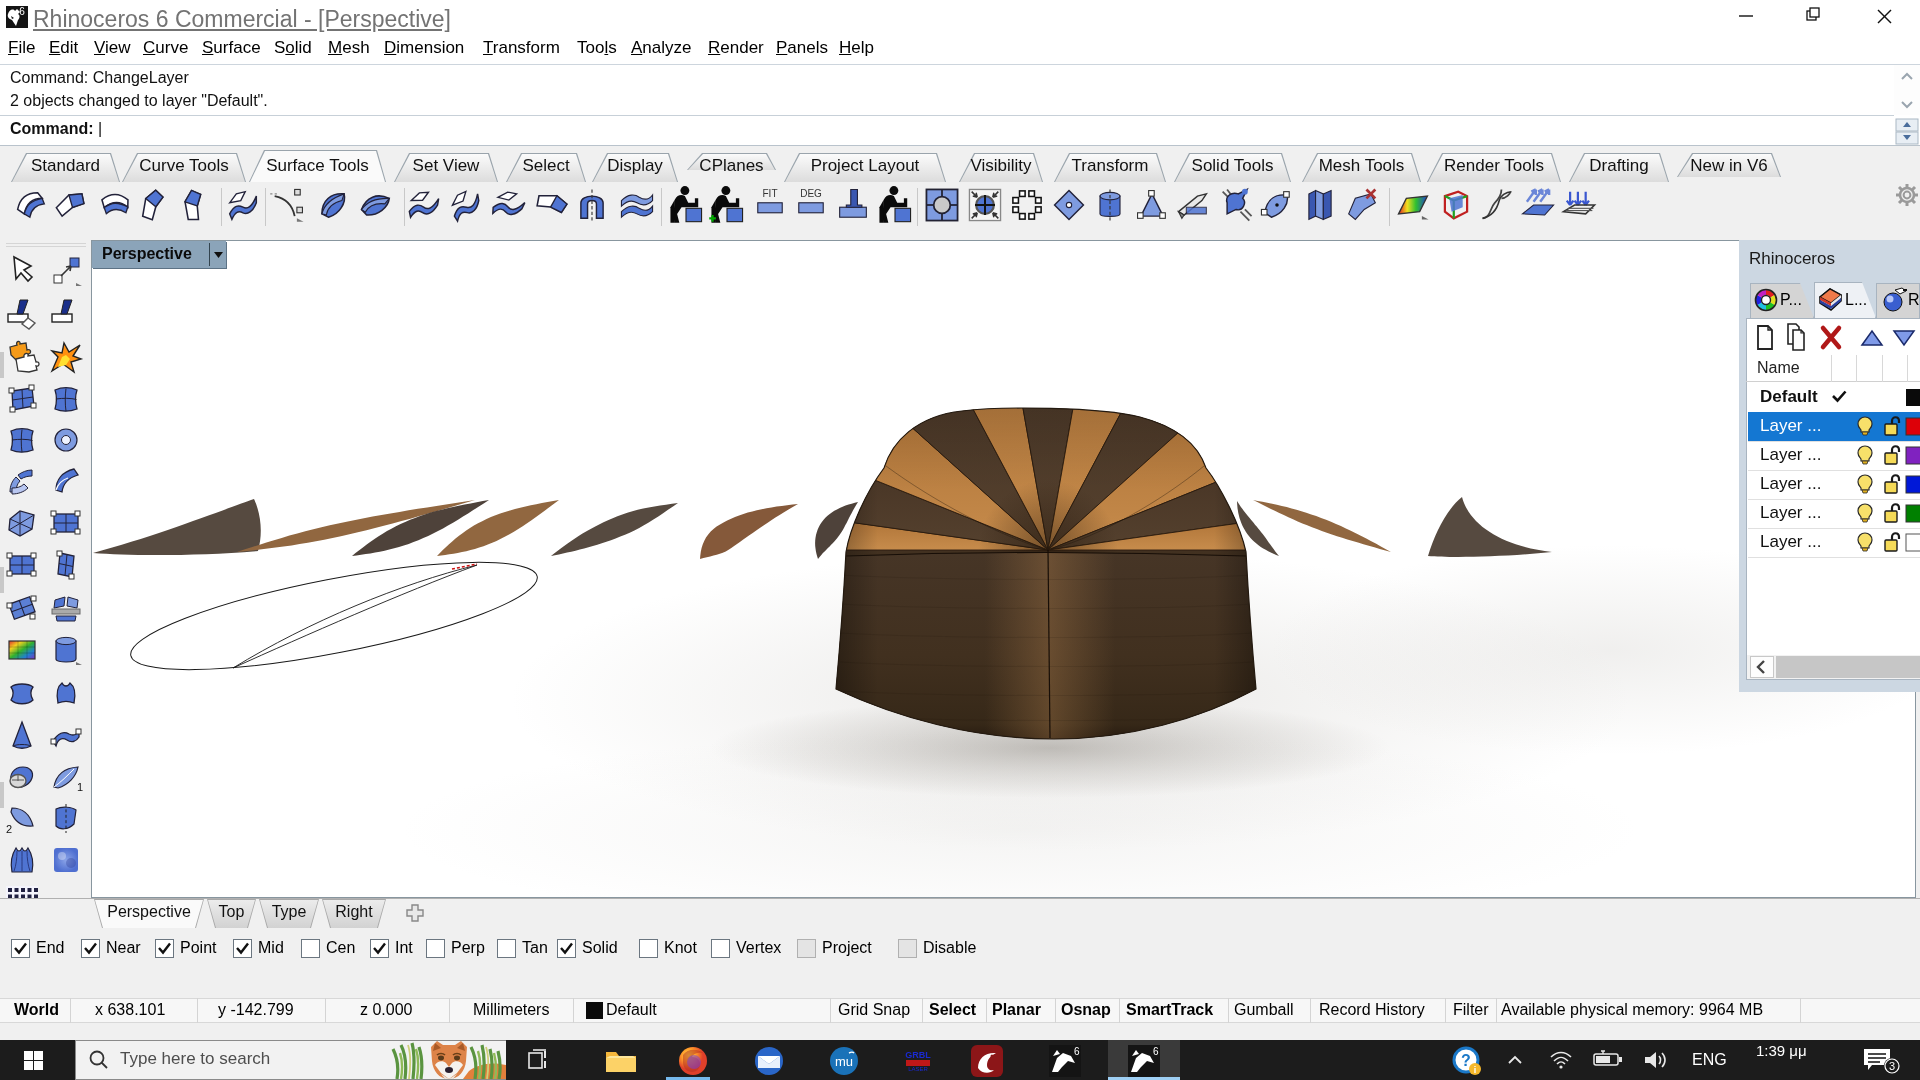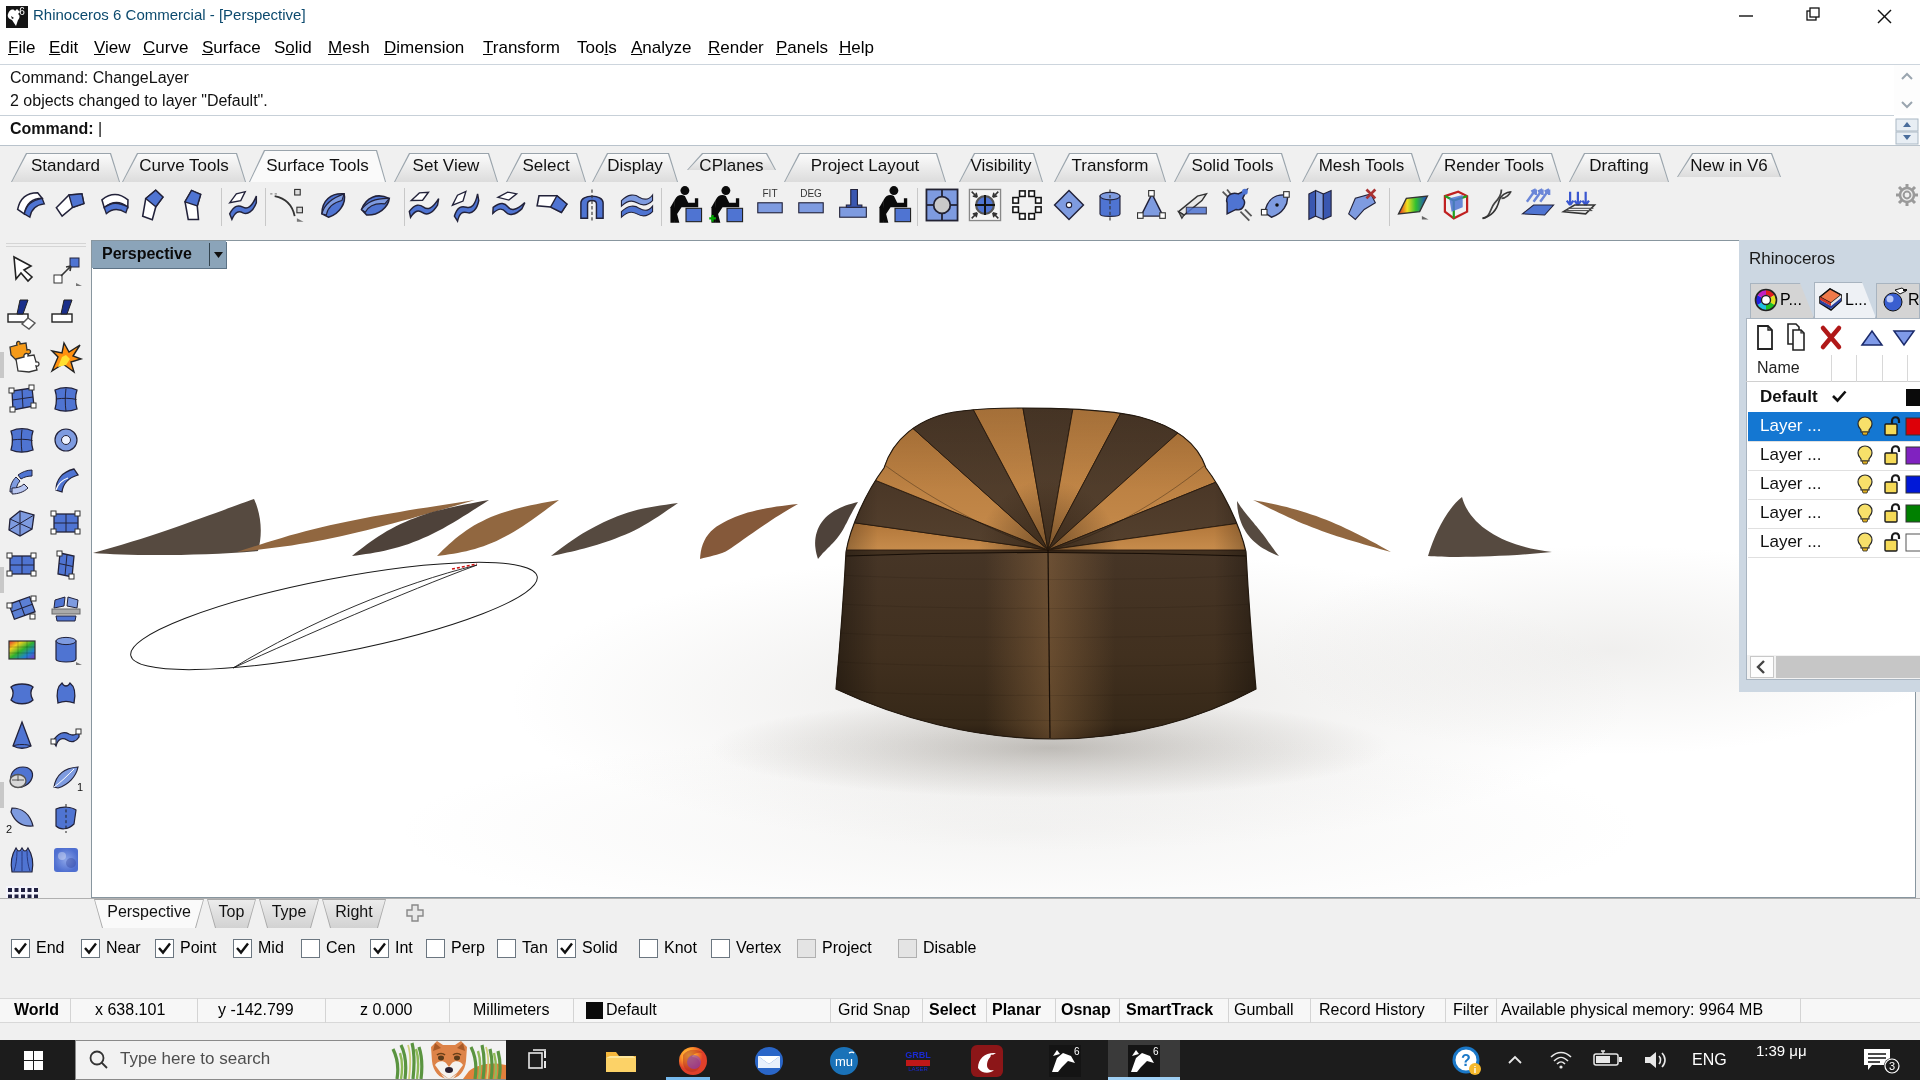--- a/index.html
+++ b/index.html
@@ -1,19 +1,19 @@
 <!DOCTYPE html>
 <html><head><meta charset="utf-8">
 <style>
 *{margin:0;padding:0;box-sizing:border-box;font-family:"Liberation Sans",sans-serif;}
 html,body{width:1920px;height:1080px;overflow:hidden;background:#f0f0f0;}
 .abs{position:absolute;}
 #root{position:relative;width:1920px;height:1080px;}
 .titlebar{left:0;top:0;width:1920px;height:33px;background:#ffffff;}
-.title-text{left:33px;top:6px;font-size:15px;color:#0c4a6e;}
+.title-text{left:33px;top:6px;font-size:23px;color:#737373;text-decoration:underline;}
 .menubar{left:0;top:33px;width:1920px;height:31px;background:#ffffff;}
 .menu-item{position:absolute;top:38px;font-size:17px;color:#000;}
 .cmdbox{left:0;top:64px;width:1920px;height:82px;background:#ffffff;border-top:1px solid #cdd5dd;border-bottom:1px solid #b9c3cc;}
 .cmdline{position:absolute;left:10px;font-size:16px;color:#111;}
 .tabsrow{left:0;top:146px;width:1920px;height:36px;background:#f0f0f0;}
 .tab{position:absolute;top:151px;height:31px;}
 .tab-outer{position:absolute;left:0;top:0;width:100%;height:100%;background:#9aa4ac;}
 .tab-inner{position:absolute;left:1px;top:1px;right:1px;bottom:0;background:linear-gradient(#fbfbfb,#dcdcdc);}
 .tab-inner.active{background:#fafafa;}
 .tab-label{position:absolute;width:100%;text-align:center;top:5px;font-size:17px;color:#111;}

